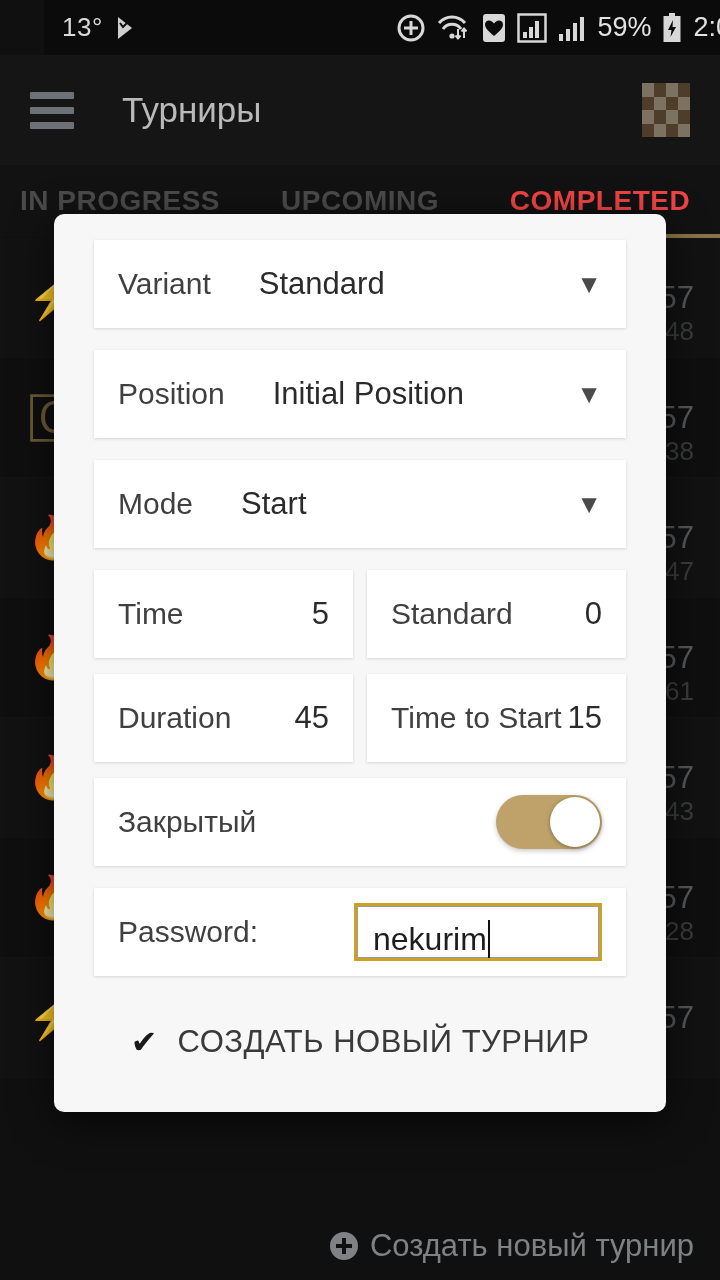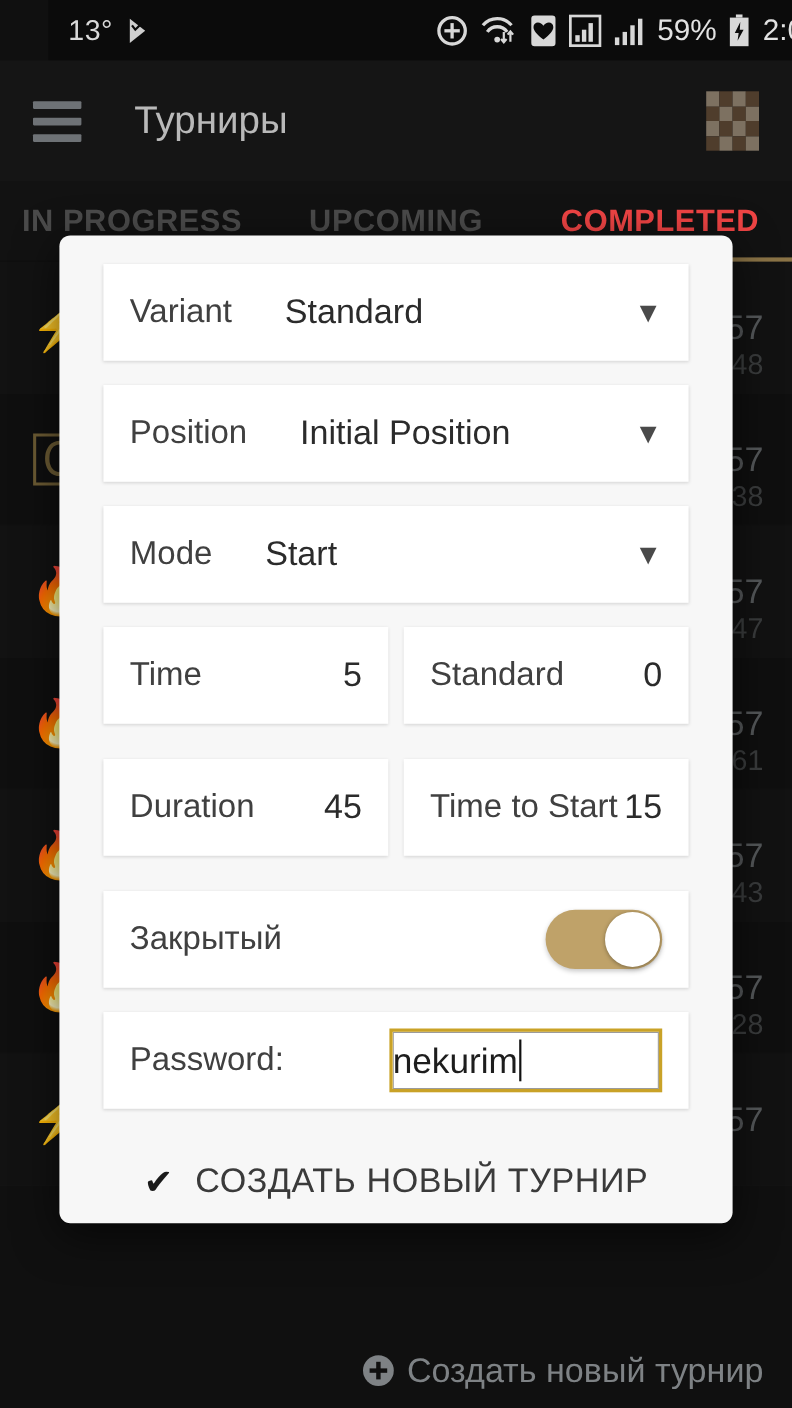--- a/index.html
+++ b/index.html
@@ -145,21 +145,21 @@
     font-size: 30px; color: #404040; font-weight: 400;
   }
   .card .value {
     font-size: 31px; color: #2b2b2b;
     margin-left: 48px;
   }
   .caret {
     margin-left: auto;
     font-size: 26px; color: #4a4a4a; line-height: 1;
   }
-  .row2 { display: flex; gap: 14px; margin-bottom: 32px; }
+  .row2 { display: flex; gap: 14px; margin-bottom: 16px; }
   .row2 .card { flex: 1; margin-bottom: 0; }
   .row2 .card .value { margin-left: auto; }
 
   .toggle-card { justify-content: space-between; }
   .toggle {
     width: 106px; height: 54px; border-radius: 27px;
     position: relative; flex: none;
     box-shadow: 0 2px 5px rgba(0,0,0,.22);
   }
   .toggle .knob {
@@ -168,22 +168,22 @@
     background: #ffffff;
     box-shadow: 0 1px 4px rgba(0,0,0,.35);
   }
 
   .pwd-card { }
   .pwd-input {
     margin-left: auto;
     width: 248px; height: 58px;
     border: 3px solid #c9a227;
     background: #ffffff;
-    display: flex; align-items: center;
-    padding: 0 0;
+    display: flex; align-items: flex-end;
+    padding: 0 16px;
     box-shadow: inset 0 0 0 1px #9b9b9b;
   }
   .pwd-text {
     font-size: 32px; color: #1d1d1d;
     white-space: nowrap;
   }
   .caret-bar {
     width: 2px; height: 38px; background: #111; margin-left: 1px;
     flex: none;
   }

